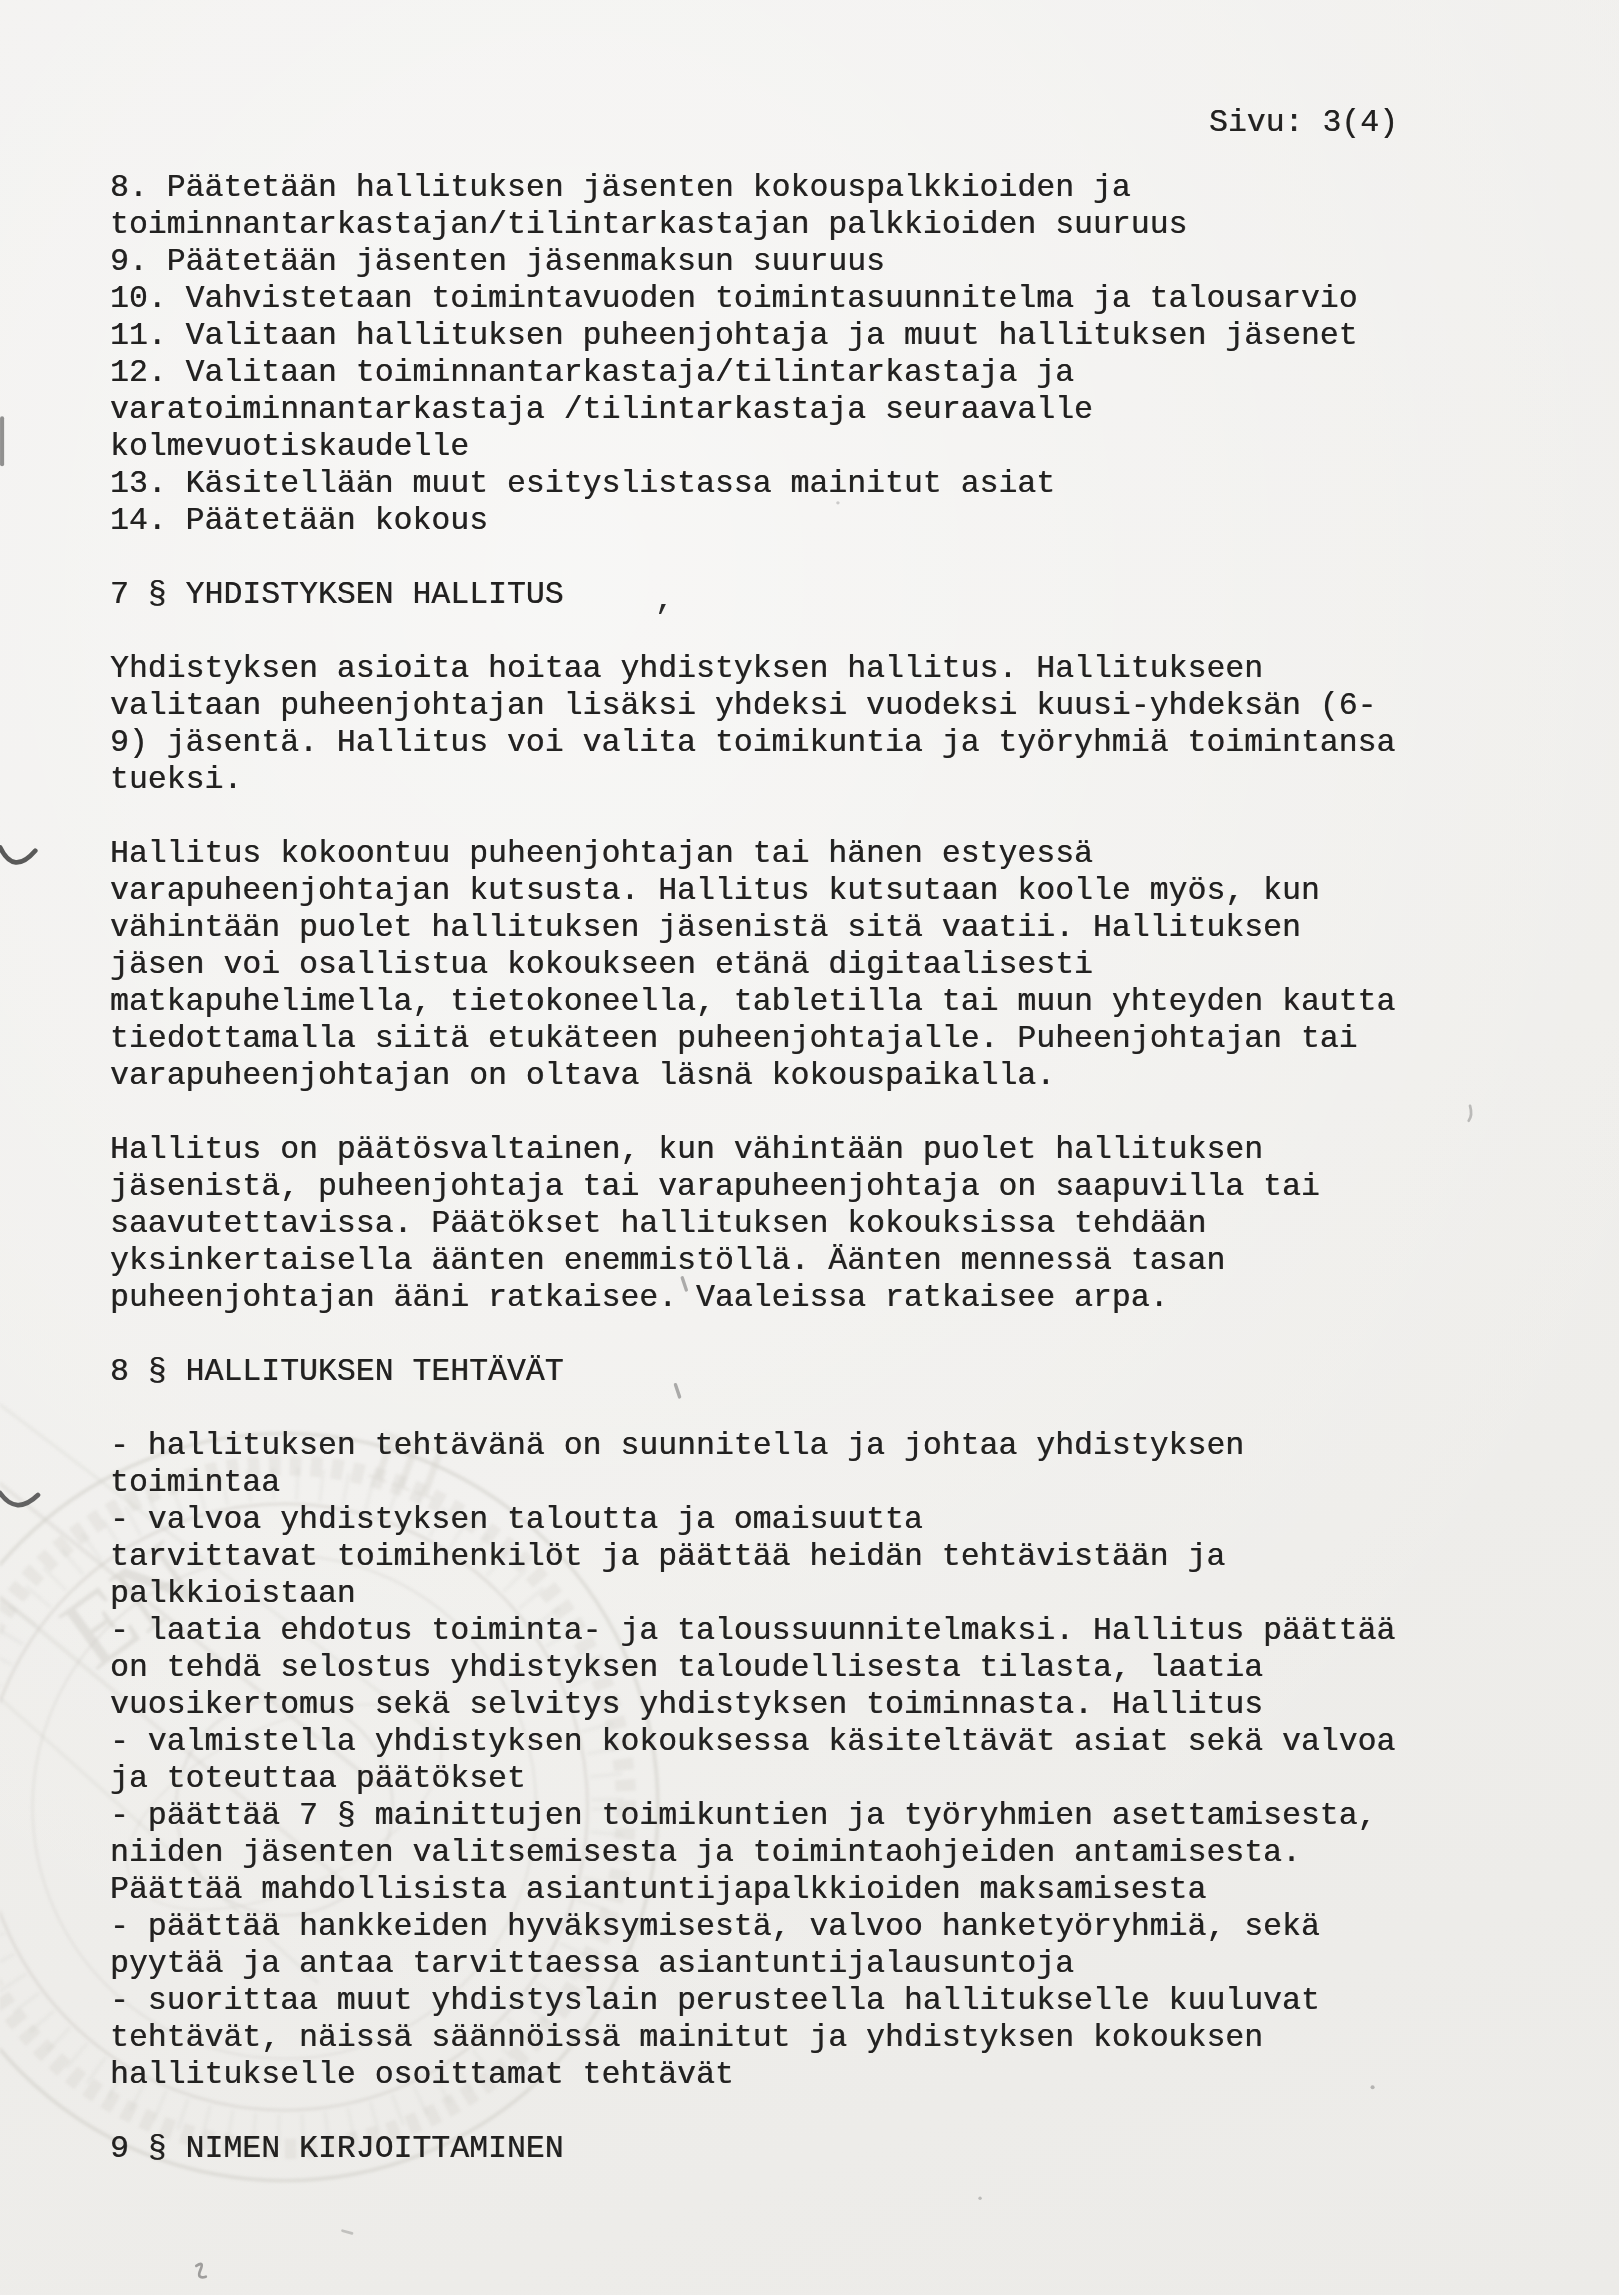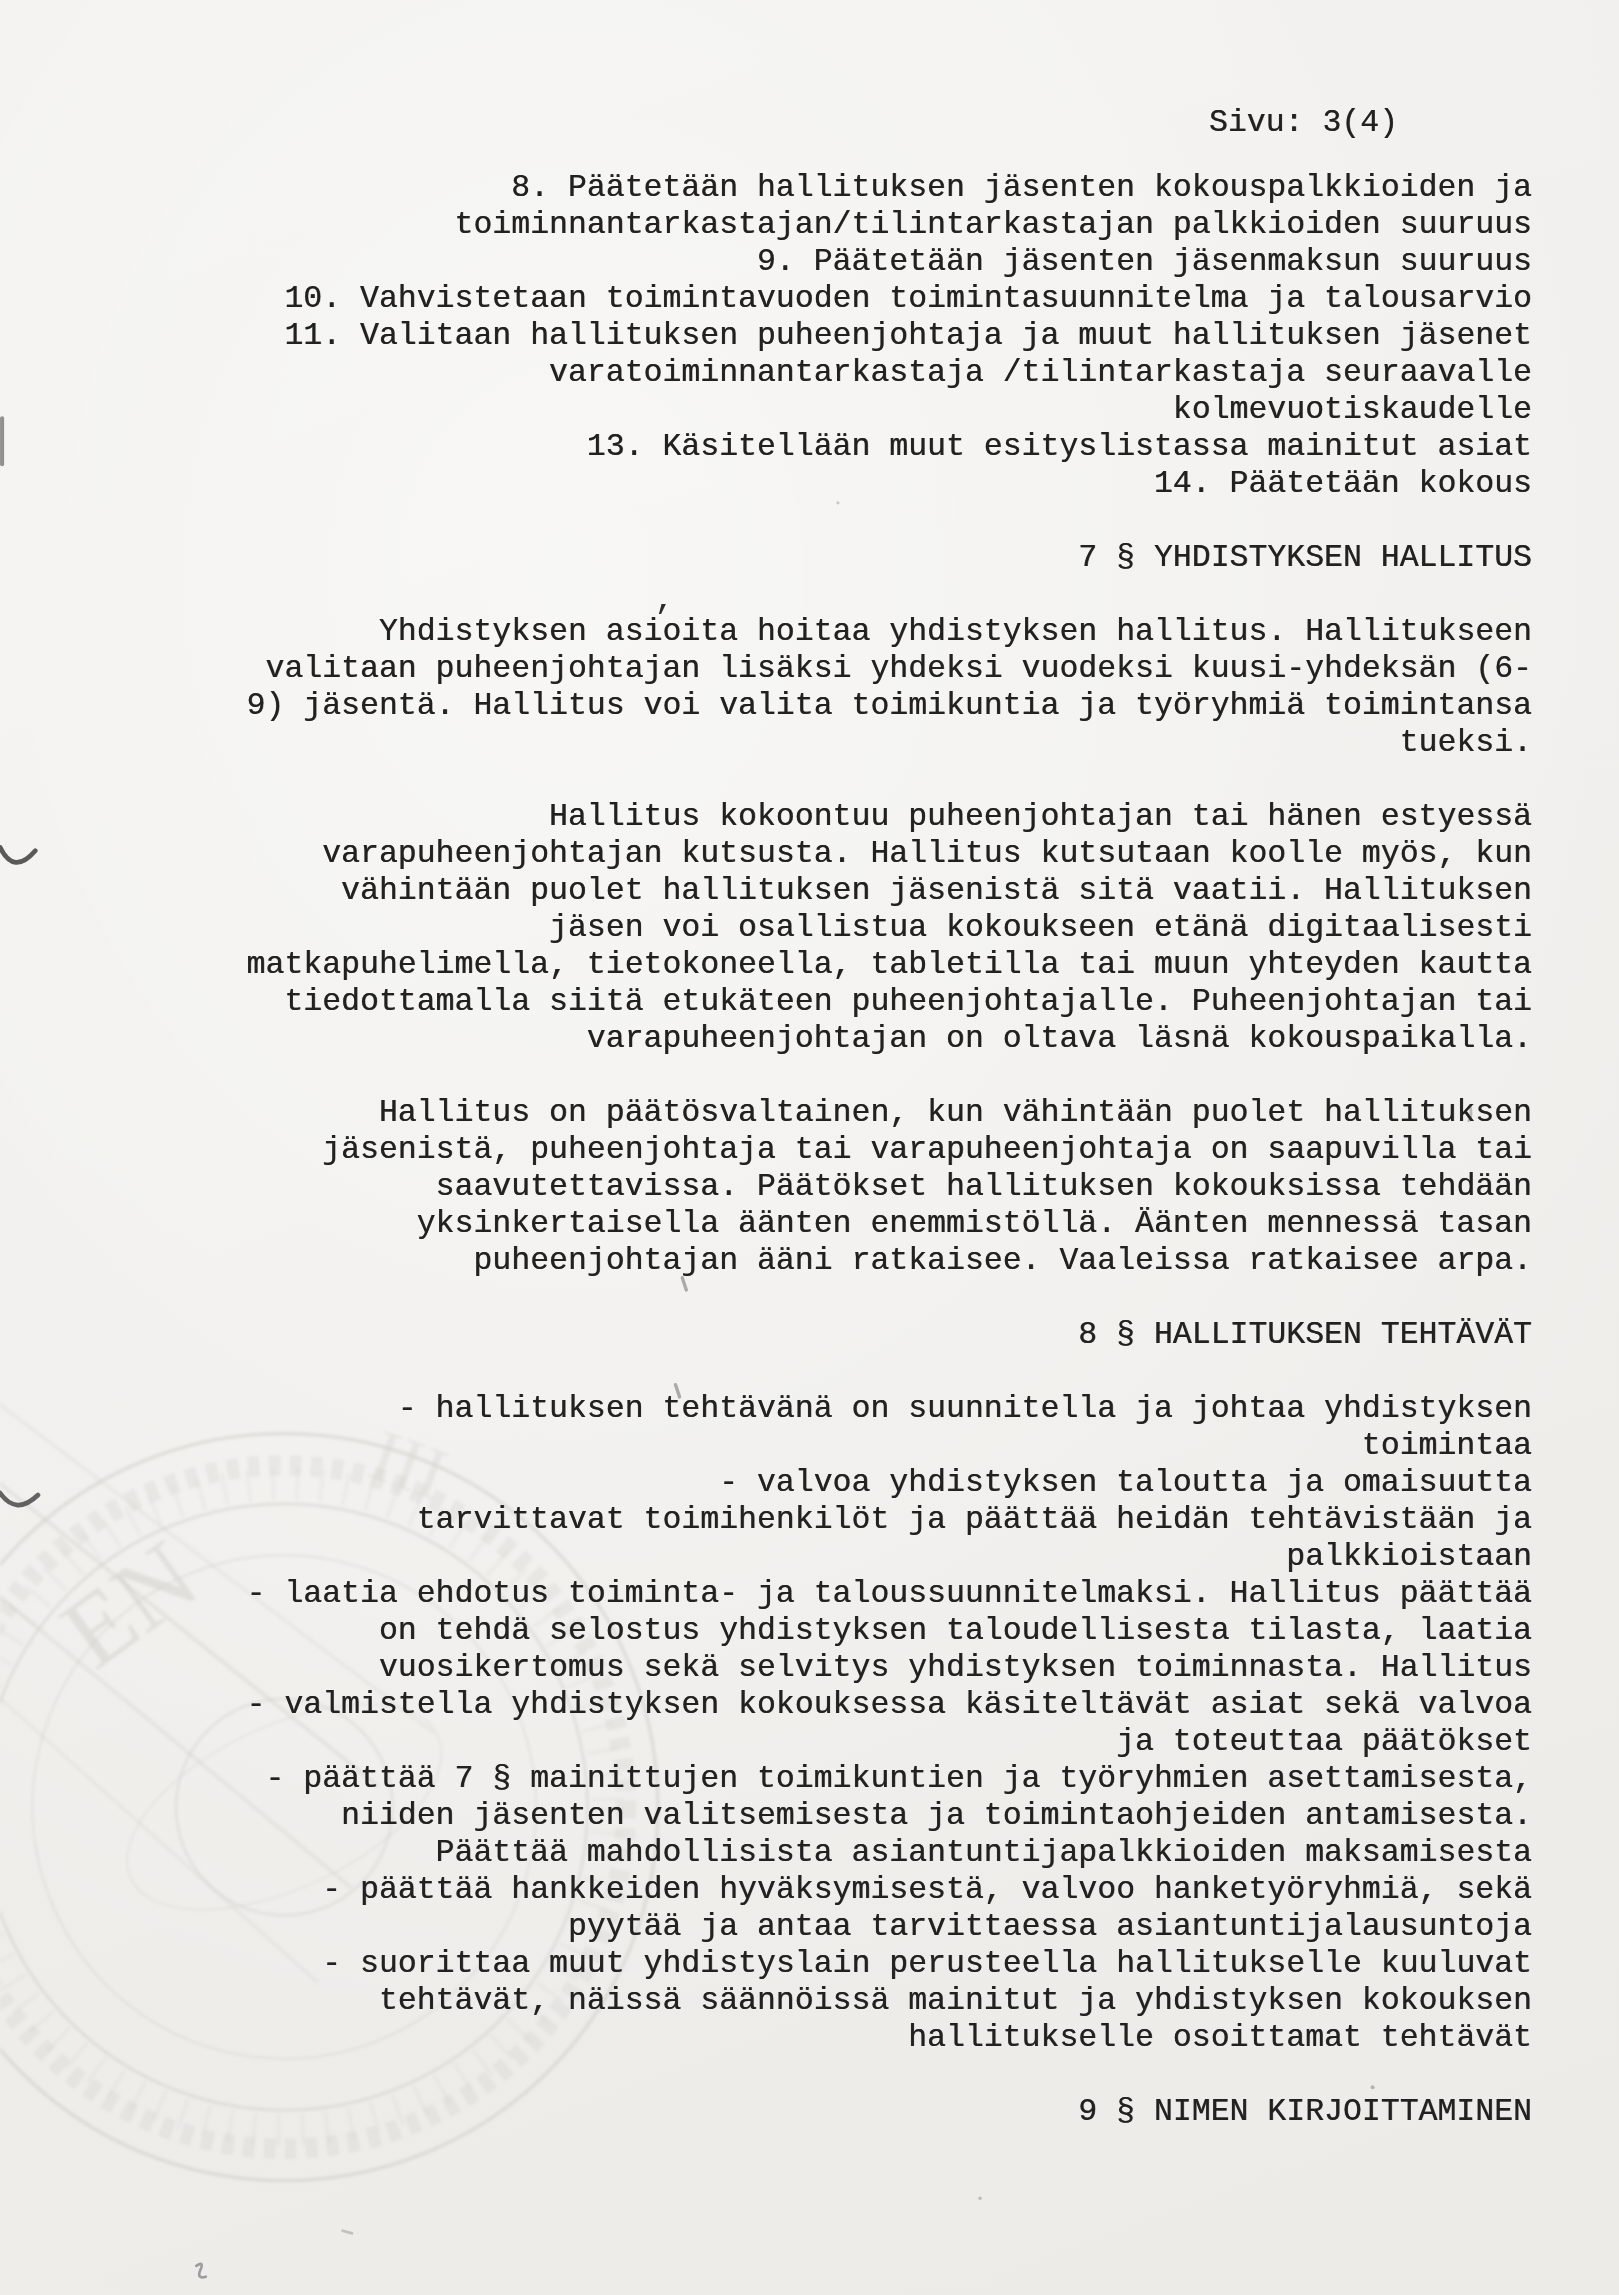--- a/index.html
+++ b/index.html
@@ -7,21 +7,20 @@
     position: relative;
     width: 1619px;
     height: 2295px;
     overflow: hidden;
     background-color: #f0efec;
     background-image:
       radial-gradient(ellipse 140% 120% at 35% 25%, rgba(255,255,255,0.5) 0%, rgba(255,255,255,0) 55%),
       linear-gradient(160deg, #f1f0ee 0%, #efeeeb 55%, #ecebe8 100%);
     font-family: "Liberation Mono", "DejaVu Sans Mono", monospace;
     color: #1f1f1f;
-    text-align: right;
   }
   
   .textcol {
     position: absolute;
     left: 110px;
     top: 169px;
     width: 1422px;
   }
   .tline {
     height: 37px;
@@ -96,20 +95,21 @@
 
   <div class="header-line">Sivu: 3(4)</div>
 
   <div class="textcol" id="doc-text">
       <div>
         <div class="tline">8. Päätetään hallituksen jäsenten kokouspalkkioiden ja</div>
         <div class="tline">toiminnantarkastajan/tilintarkastajan palkkioiden suuruus</div>
         <div class="tline">9. Päätetään jäsenten jäsenmaksun suuruus</div>
         <div class="tline">10. Vahvistetaan toimintavuoden toimintasuunnitelma ja talousarvio</div>
         <div class="tline">11. Valitaan hallituksen puheenjohtaja ja muut hallituksen jäsenet</div>
+        <div class="tline">12. Valitaan toiminnantarkastaja/tilintarkastaja ja</div>
         <div class="tline">varatoiminnantarkastaja /tilintarkastaja seuraavalle</div>
         <div class="tline">kolmevuotiskaudelle</div>
         <div class="tline">13. Käsitellään muut esityslistassa mainitut asiat</div>
         <div class="tline">14. Päätetään kokous</div>
       </div>
       <div class="tline blank"></div>
       <div>
         <div class="tline">7 § YHDISTYKSEN HALLITUS</div>
       </div>
       <div class="tline blank"></div>

